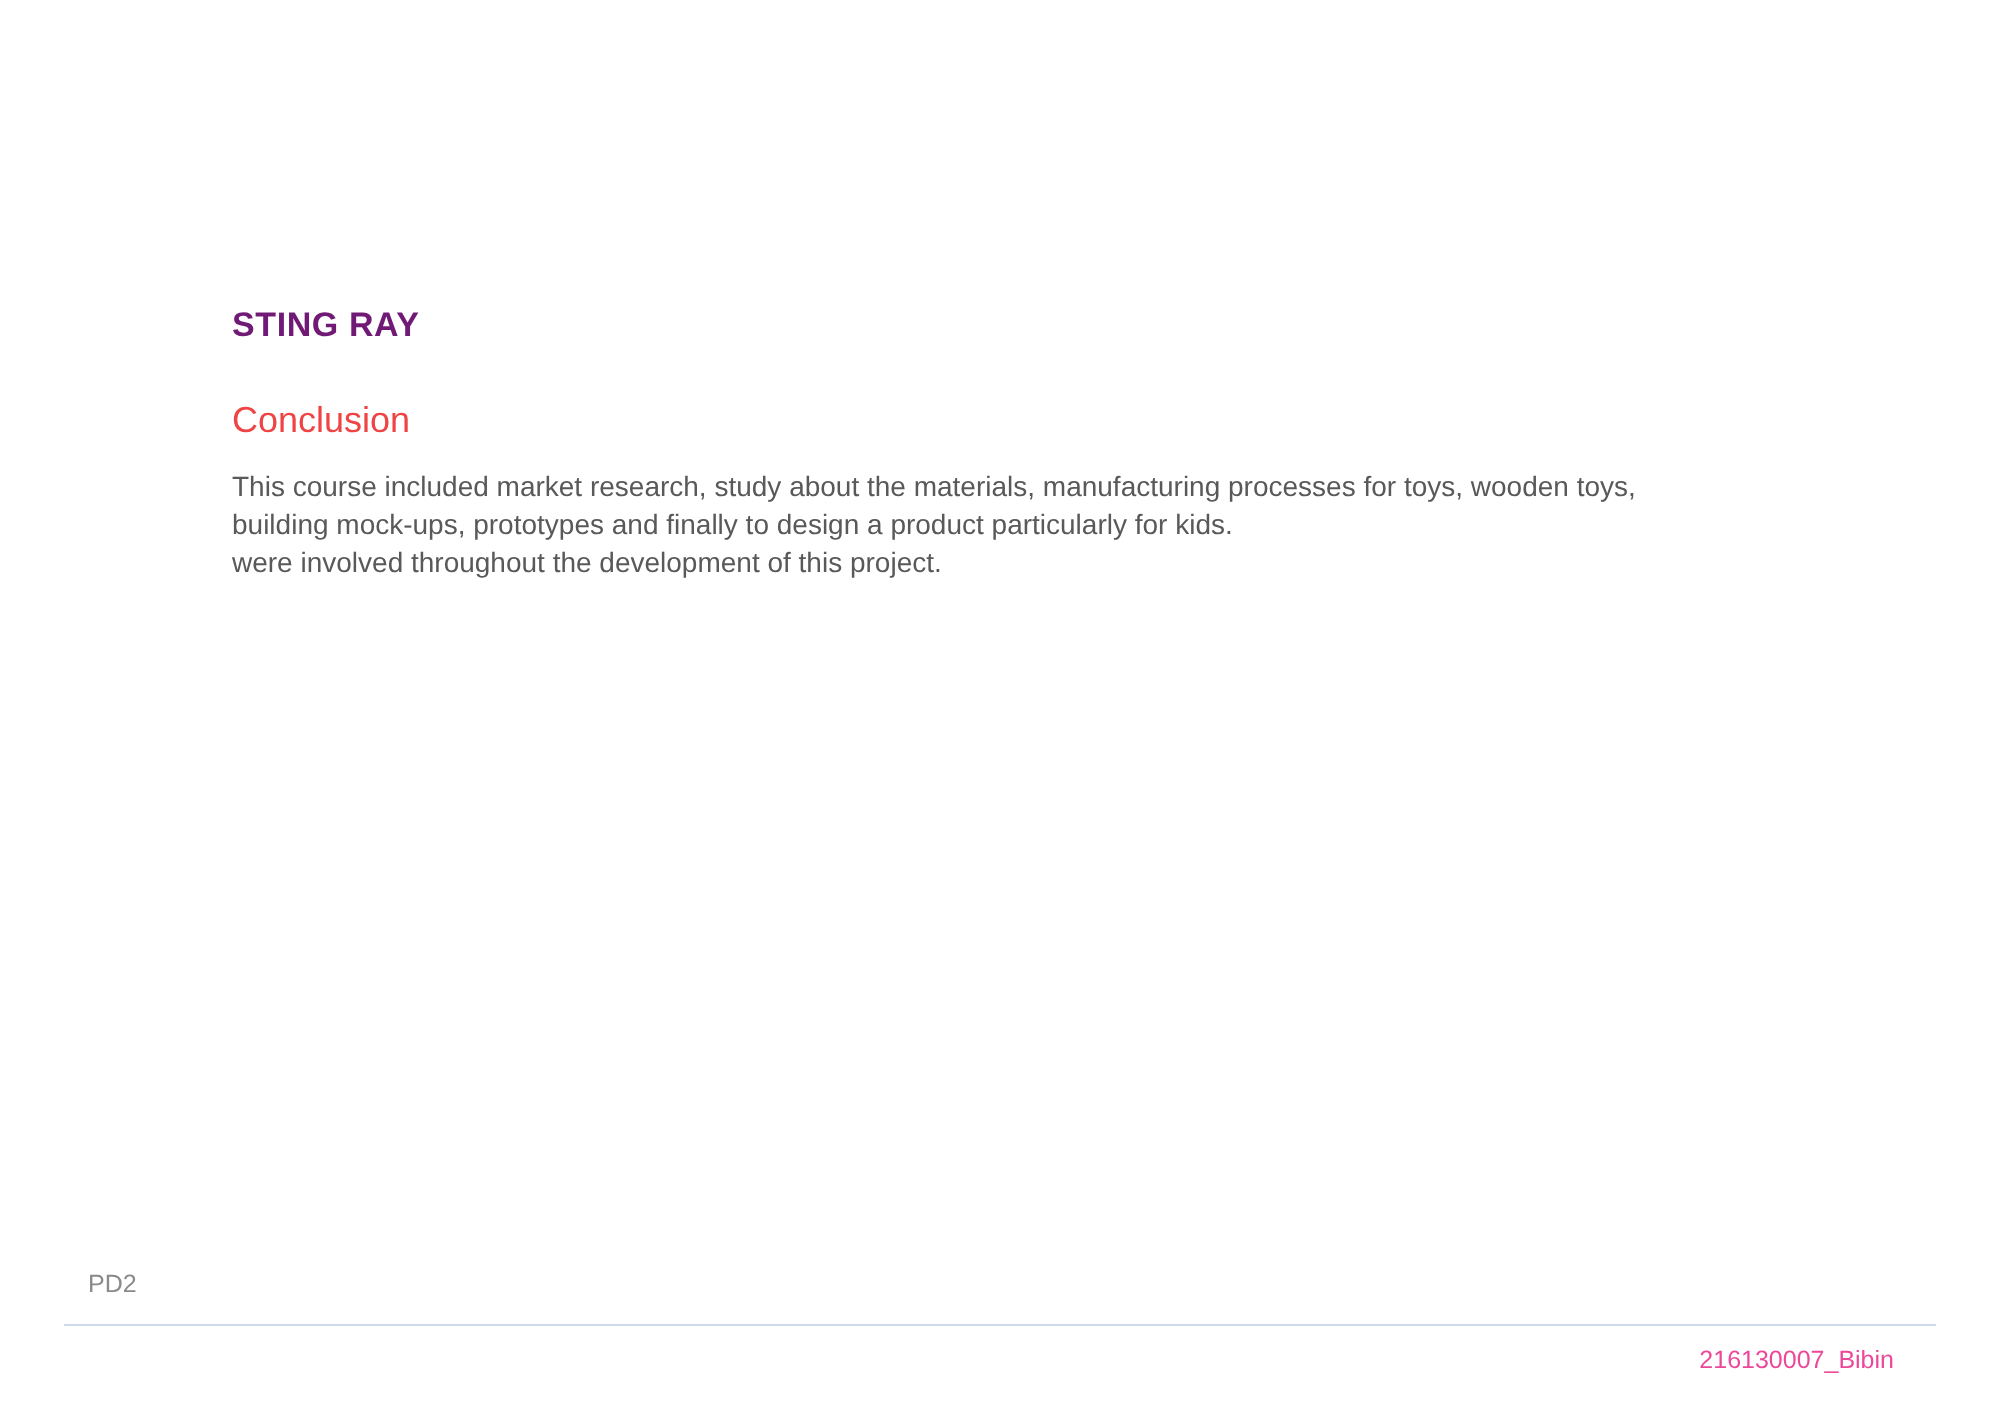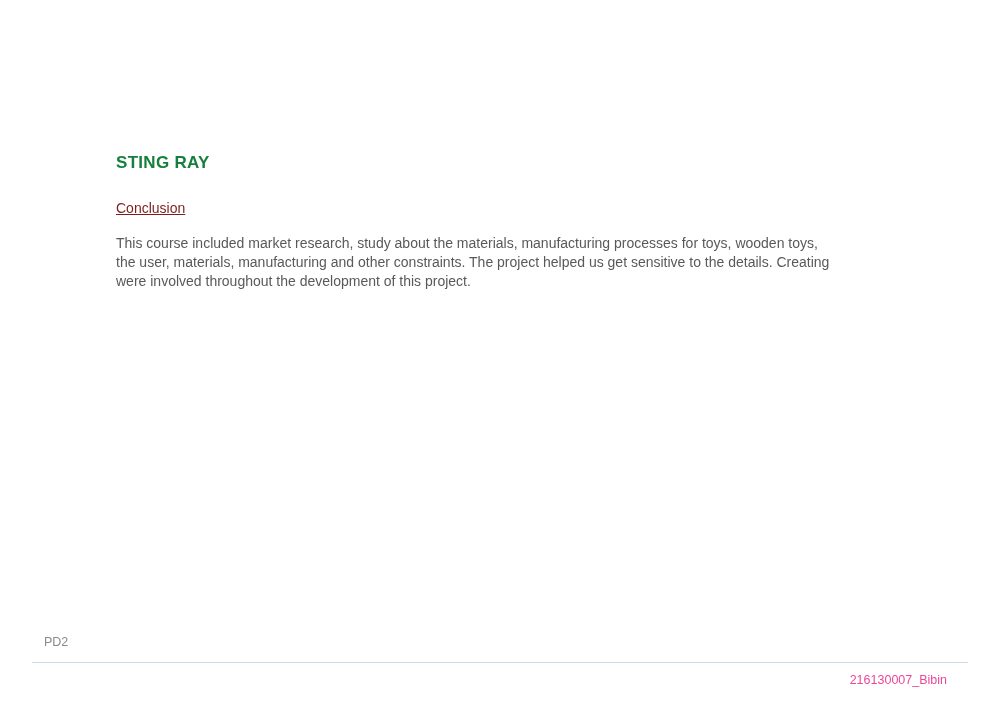--- a/index.html
+++ b/index.html
@@ -14,30 +14,29 @@
     background: #ffffff;
     font-family: "Liberation Sans", sans-serif;
     overflow: hidden;
   }
   .slide-title {
     position: absolute;
     left: 116px;
     top: 153px;
     font-size: 17px;
     font-weight: 700;
-    color: #15803d;
+    color: #701a75;
     letter-spacing: 0.3px;
   }
   .slide-subtitle {
     position: absolute;
     left: 116px;
     top: 200px;
-    font-size: 14px;
-    color: #7f1d1d;
-    text-decoration: underline;
+    font-size: 18px;
+    color: #ef4444;
   }
   .body-text {
     position: absolute;
     left: 116px;
     top: 234px;
     font-size: 14px;
     color: #595959;
     line-height: 19.2px;
   }
   .body-line {
@@ -83,21 +82,21 @@
 <body>
 
 <div class="page">
 
   <div class="slide-title">STING RAY</div>
 
   <div class="slide-subtitle">Conclusion</div>
 
   <div class="body-text">
     <div class="body-line">This course included market research, study about the materials, manufacturing processes for toys, wooden toys,</div>
-    <div class="body-line">the user, materials, manufacturing and other constraints. The project helped us get sensitive to the details. Creating</div>
+    <div class="body-line">building mock-ups, prototypes and finally to design a product particularly for kids.</div>
     <div class="body-line">were involved throughout the development of this project.</div>
   </div>
 
   <div class="footer-divider"></div>
 
   <div class="footer-left">PD2</div>
 
 
   <div class="footer-right">216130007_Bibin</div>
 

